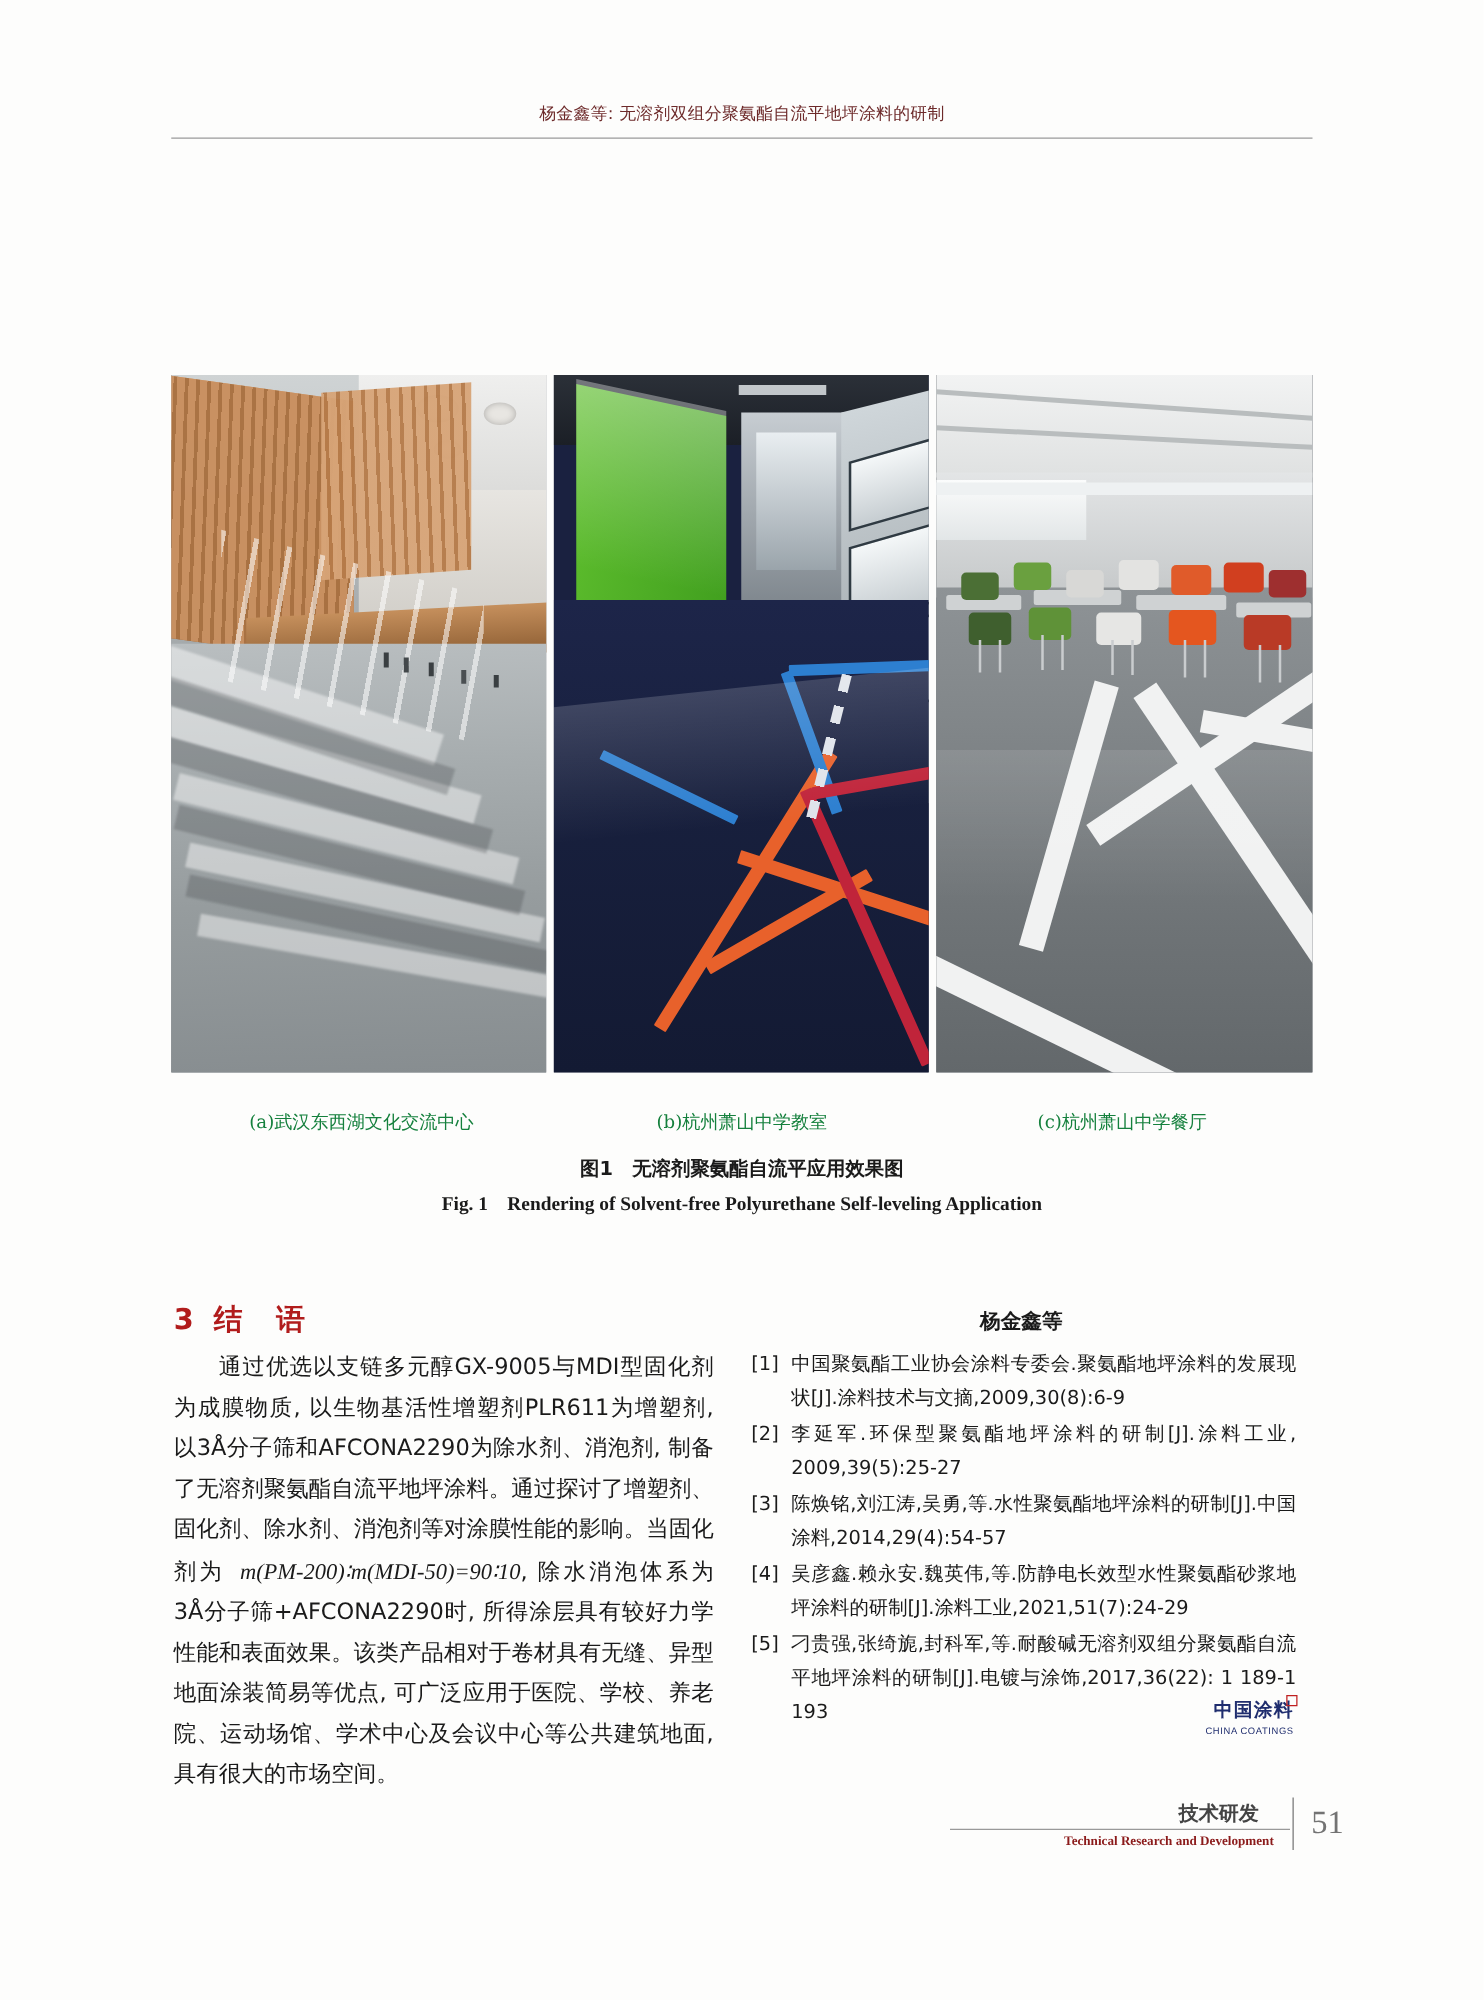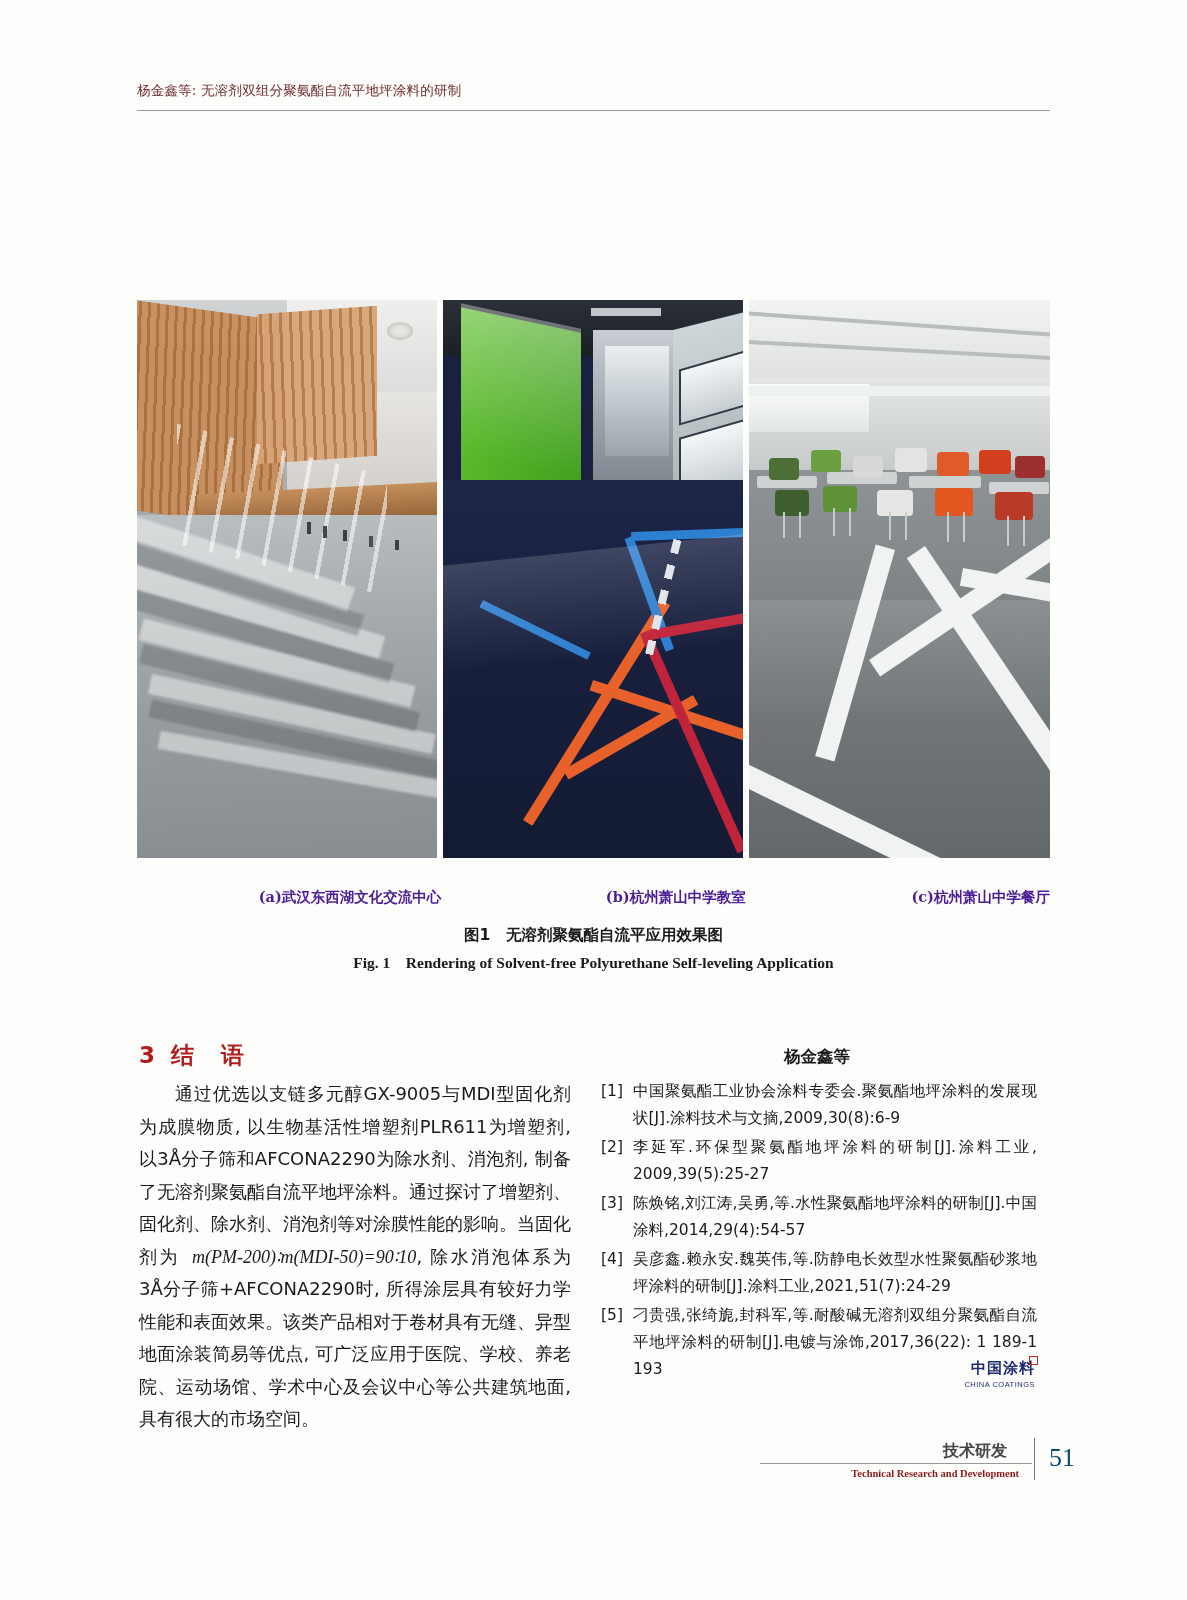--- a/index.html
+++ b/index.html
@@ -22,21 +22,21 @@
     height: 1600px;
     background: #fdfdfc;
   }
 
   
   .runhead {
     position: absolute;
     left: 137px;
     top: 82px;
     width: 913px;
-    text-align: left;
+    text-align: center;
     font-family: "DejaVu Sans", sans-serif;
     font-size: 13.5px;
     color: #6d2a2a;
     letter-spacing: 0.2px;
   }
   .runhead-rule {
     position: absolute;
     left: 137px;
     top: 110px;
     width: 913px;
@@ -234,25 +234,25 @@
   
   .subcaps {
     position: absolute;
     left: 137px;
     top: 888px;
     width: 913px;
     display: flex;
   }
   .subcap {
     width: 305px;
-    text-align: right;
-    color: #4c1d95;
+    text-align: center;
+    color: #15803d;
     font-family: "DejaVu Serif", serif;
     font-size: 14.5px;
-    font-weight: bold;
+    font-weight: normal;
   }
   .figcap-cn {
     position: absolute;
     left: 137px; top: 925px; width: 913px;
     text-align: center;
     font-family: "DejaVu Sans", sans-serif;
     font-size: 15.5px;
     font-weight: bold;
   }
   .figcap-en {
@@ -379,21 +379,21 @@
     position:absolute;
     right: 152px; top: 1438px;
     width: 1px; height: 42px; background: #777;
   }
   .page-no {
     position: absolute;
     right: 112px;
     top: 1443px;
     font-family: "Liberation Serif", serif;
     font-size: 26px;
-    color: #0c4a6e;
+    color: #737373;
   }
 </style>
 </head>
 <body>
 
 <div class="page">
 
   <div class="runhead">杨金鑫等: 无溶剂双组分聚氨酯自流平地坪涂料的研制</div>
   <div class="runhead-rule"></div>
 

